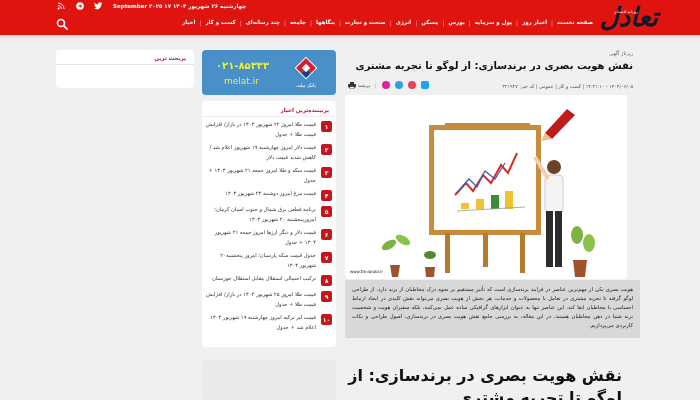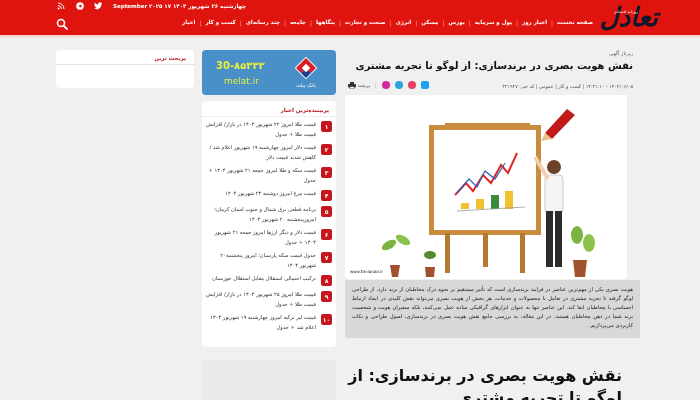--- a/index.html
+++ b/index.html
@@ -111,21 +111,21 @@
   </span>
 </header>
 <div class="shade"></div>
 
 <section class="card popular">
   <div class="title">پربحث ترین</div>
   <hr>
 </section>
 
 <a class="card ad">
-  <span class="phone">30-۸۵۳۳۳</span>
+  <span class="phone">۰۲۱-۸۵۳۳۳</span>
   <span class="site">melat.ir</span>
   <span class="mlogo">
     <svg width="24" height="24" viewBox="0 0 24 24">
       <rect x="4" y="4" width="16" height="16" transform="rotate(45 12 12)" fill="#fff"></rect>
       <path d="M12 2 L22 12 L17 17 L12 12 L7 17 L2 12 Z" fill="#d81f26"></path>
       <path d="M12 12 L17 17 L12 22 L7 17 Z" fill="#1b3f8f"></path>
       <rect x="9" y="9" width="6" height="6" transform="rotate(45 12 12)" fill="#fff"></rect>
     </svg>
   </span>
   <span class="bname">بانک ملت</span>

